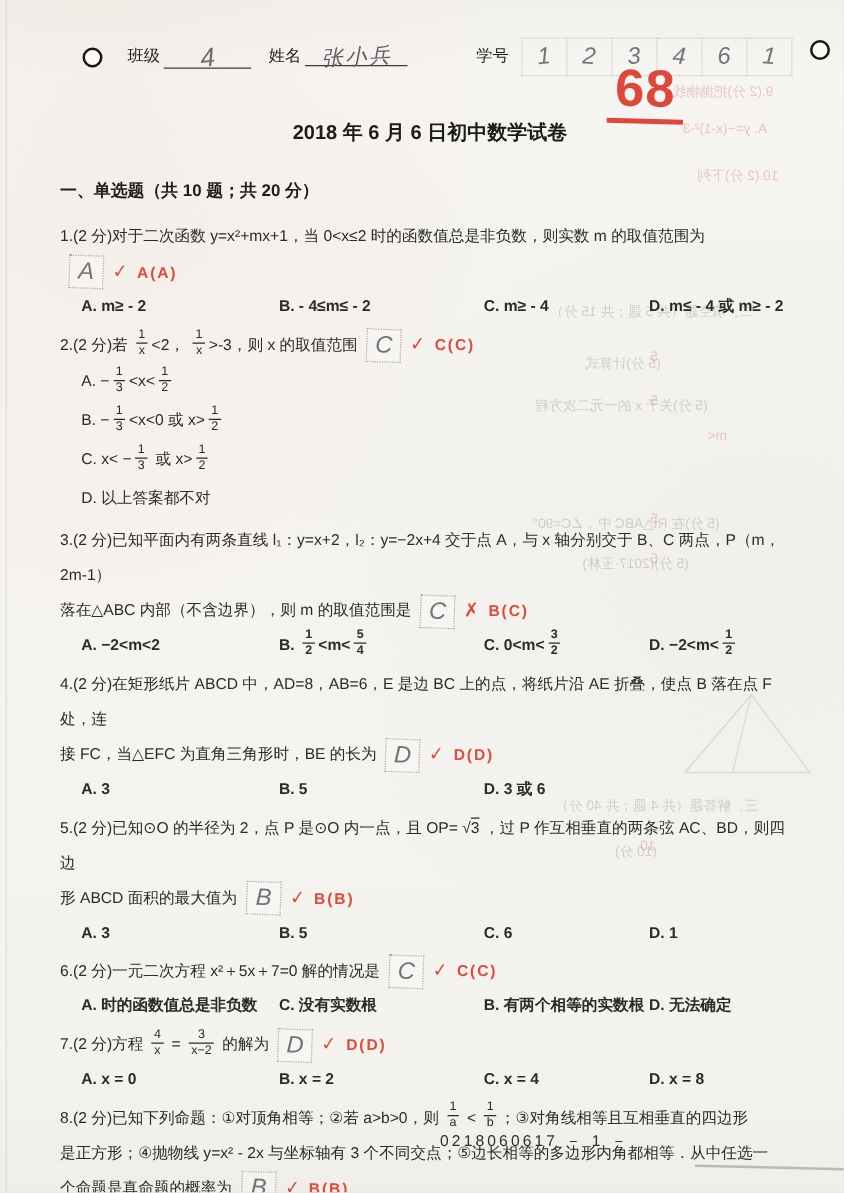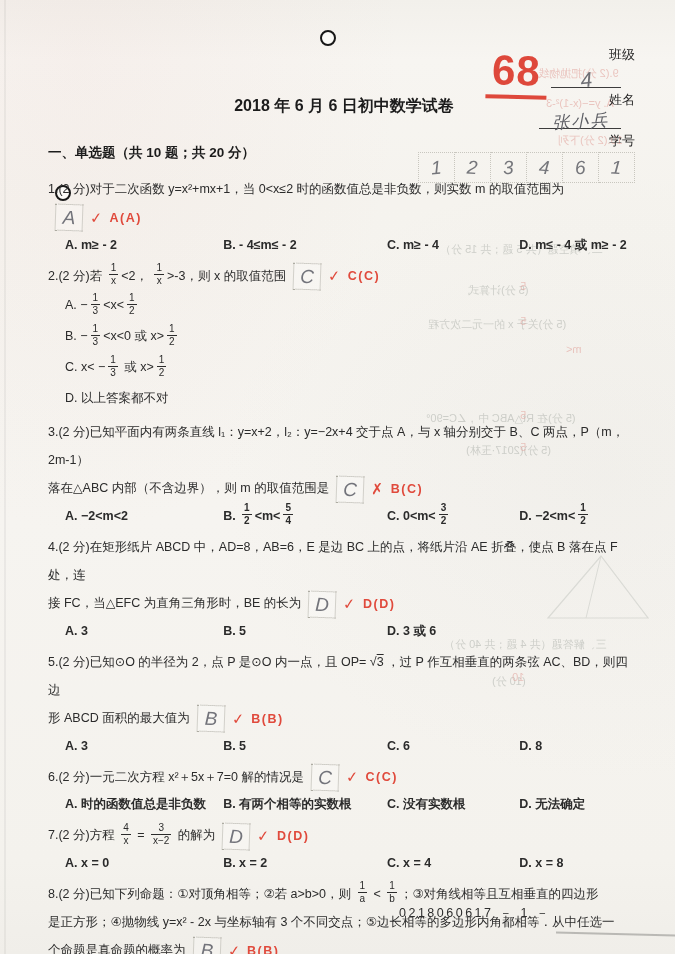--- a/index.html
+++ b/index.html
@@ -18,32 +18,32 @@
   .crease{position:absolute;left:4px;top:0;width:2px;height:954px;background:rgba(90,90,85,.07);}
   .edge-line{position:absolute;top:933px;left:556px;width:120px;height:2px;background:#8d8d88;opacity:.55;transform:rotate(1.4deg);}
 
   
   .bleed span{position:absolute;transform:scaleX(-1);white-space:nowrap;font-size:11px;pointer-events:none;}
   .bleed .bg{color:#a8aca6;opacity:.5;}
   .bleed .pk{color:#e09d96;opacity:.55;}
   .bleed-tri{position:absolute;left:546px;top:552px;opacity:.4;}
 
   
-  .header{position:absolute;top:30px;left:41px;right:40px;display:flex;align-items:flex-end;font-size:13px;flex-direction:column;}
+  .header{position:absolute;top:30px;left:66px;right:40px;display:flex;align-items:center;font-size:13px;}
   .hole{width:12px;height:12px;border:2.4px solid #171717;border-radius:50%;background:#fbfaf7;align-self:center;flex:none;}
   .hole.left{margin-right:20px;}
   .hole.right{margin-left:14px;align-self:flex-start;margin-top:2px;}
   .lab{flex:none;padding-bottom:2px;color:#1f1f1f;}
   .blank{display:inline-flex;justify-content:center;align-items:flex-end;border-bottom:1.4px solid #3c3c3c;margin:0 14px 3px 3px;flex:none;}
   .w68{width:70px;}
   .w80{width:82px;}
   .hw{color:#6e6f74;font-style:italic;line-height:1;}
   .hw-class{font-size:21px;transform:rotate(-6deg) translateY(3px);}
   .hw-name{font-size:17px;letter-spacing:2px;transform:rotate(-3deg) translateY(2px);color:#5c5d63;}
-  .idlab{margin-left:26px;font-family:Liberation Serif, serif;}
+  .idlab{margin-left:41px;font-family:Liberation Serif, serif;}
   .digits{display:inline-flex;margin:0 0 0 10px;flex:none;}
   .dcell{width:35px;height:29px;border:1px dotted rgba(165,163,152,.55);border-left-width:0;display:flex;align-items:center;justify-content:center;}
   .dcell:first-child{border-left-width:1px;}
   .dcell span{font-size:19px;color:#75767b;font-style:italic;}
 
   .score{
     position:absolute;left:486px;top:50px;color:#de483b;font-weight:bold;font-size:42px;line-height:1.02;
     padding:0 6px 2px 6px;border-bottom:4px solid #de483b;transform:rotate(1.5deg);letter-spacing:1px;
   }
 
@@ -61,21 +61,21 @@
   .fr .nu{border-bottom:1px solid #2b2b2b;padding:0 2px;}
   .fr .de{padding:0 2px;}
   .rt .ov{text-decoration:overline;}
 
   .ans{display:inline-flex;align-items:center;margin-left:7px;vertical-align:middle;}
   .abox{display:inline-block;min-width:20px;height:25px;border:1px dotted #adaba2;text-align:center;
         font-size:19px;color:#73747b;font-style:italic;line-height:25px;padding:0 3px;transform:rotate(2deg);background:rgba(255,255,255,.25);}
   .mark{color:#e04a3c;font-size:15px;font-weight:bold;margin:0 7px;transform:rotate(-4deg);}
   .grade{color:#e04a3c;font-weight:bold;font-size:12.5px;letter-spacing:1.5px;}
 
-  .footer{position:absolute;left:352px;top:905px;font-size:12.5px;letter-spacing:2.5px;color:#2e2e2e;margin-left:47px;}
+  .footer{position:absolute;left:352px;top:905px;font-size:12.5px;letter-spacing:2.5px;color:#2e2e2e;}
 </style>
 </head>
 <body>
 
 <div class="page">
 
   <div class="crease"></div>
   <div class="edge-line"></div>
 
   <div class="bleed" id="bleed">
@@ -232,33 +232,33 @@
         <div class="q">
           <div class="stem"><span>5.(2 分)已知⊙O 的半径为 2，点 P 是⊙O 内一点，且 OP= </span><span class="rt">√<span class="ov">3</span></span><span> ，过 P 作互相垂直的两条弦 AC、BD，则四边</span><br><span>形 ABCD 面积的最大值为</span><span class="ans">
               <span class="abox">B</span>
               <span class="mark">✓</span>
               <span class="grade">B(B)</span>
             </span></div>
           <div class="opts-row">
             <div class="opt"><span>A. 3</span></div>
             <div class="opt"><span>B. 5</span></div>
             <div class="opt"><span>C. 6</span></div>
-            <div class="opt"><span>D. 8</span></div>
+            <div class="opt"><span>D. 1</span></div>
           </div>
         </div>
         <div class="q">
           <div class="stem"><span>6.(2 分)一元二次方程 x²＋5x＋7=0 解的情况是</span><span class="ans">
               <span class="abox">C</span>
               <span class="mark">✓</span>
               <span class="grade">C(C)</span>
             </span></div>
           <div class="opts-row">
             <div class="opt"><span>A. 时的函数值总是非负数</span></div>
+            <div class="opt"><span>C. 没有实数根</span></div>
             <div class="opt"><span>B. 有两个相等的实数根</span></div>
-            <div class="opt"><span>C. 没有实数根</span></div>
             <div class="opt"><span>D. 无法确定</span></div>
           </div>
         </div>
         <div class="q">
           <div class="stem"><span>7.(2 分)方程 </span><span class="fr">
               <span class="nu">4</span>
               <span class="de">x</span>
             </span><span> = </span><span class="fr">
               <span class="nu">3</span>
               <span class="de">x−2</span>

